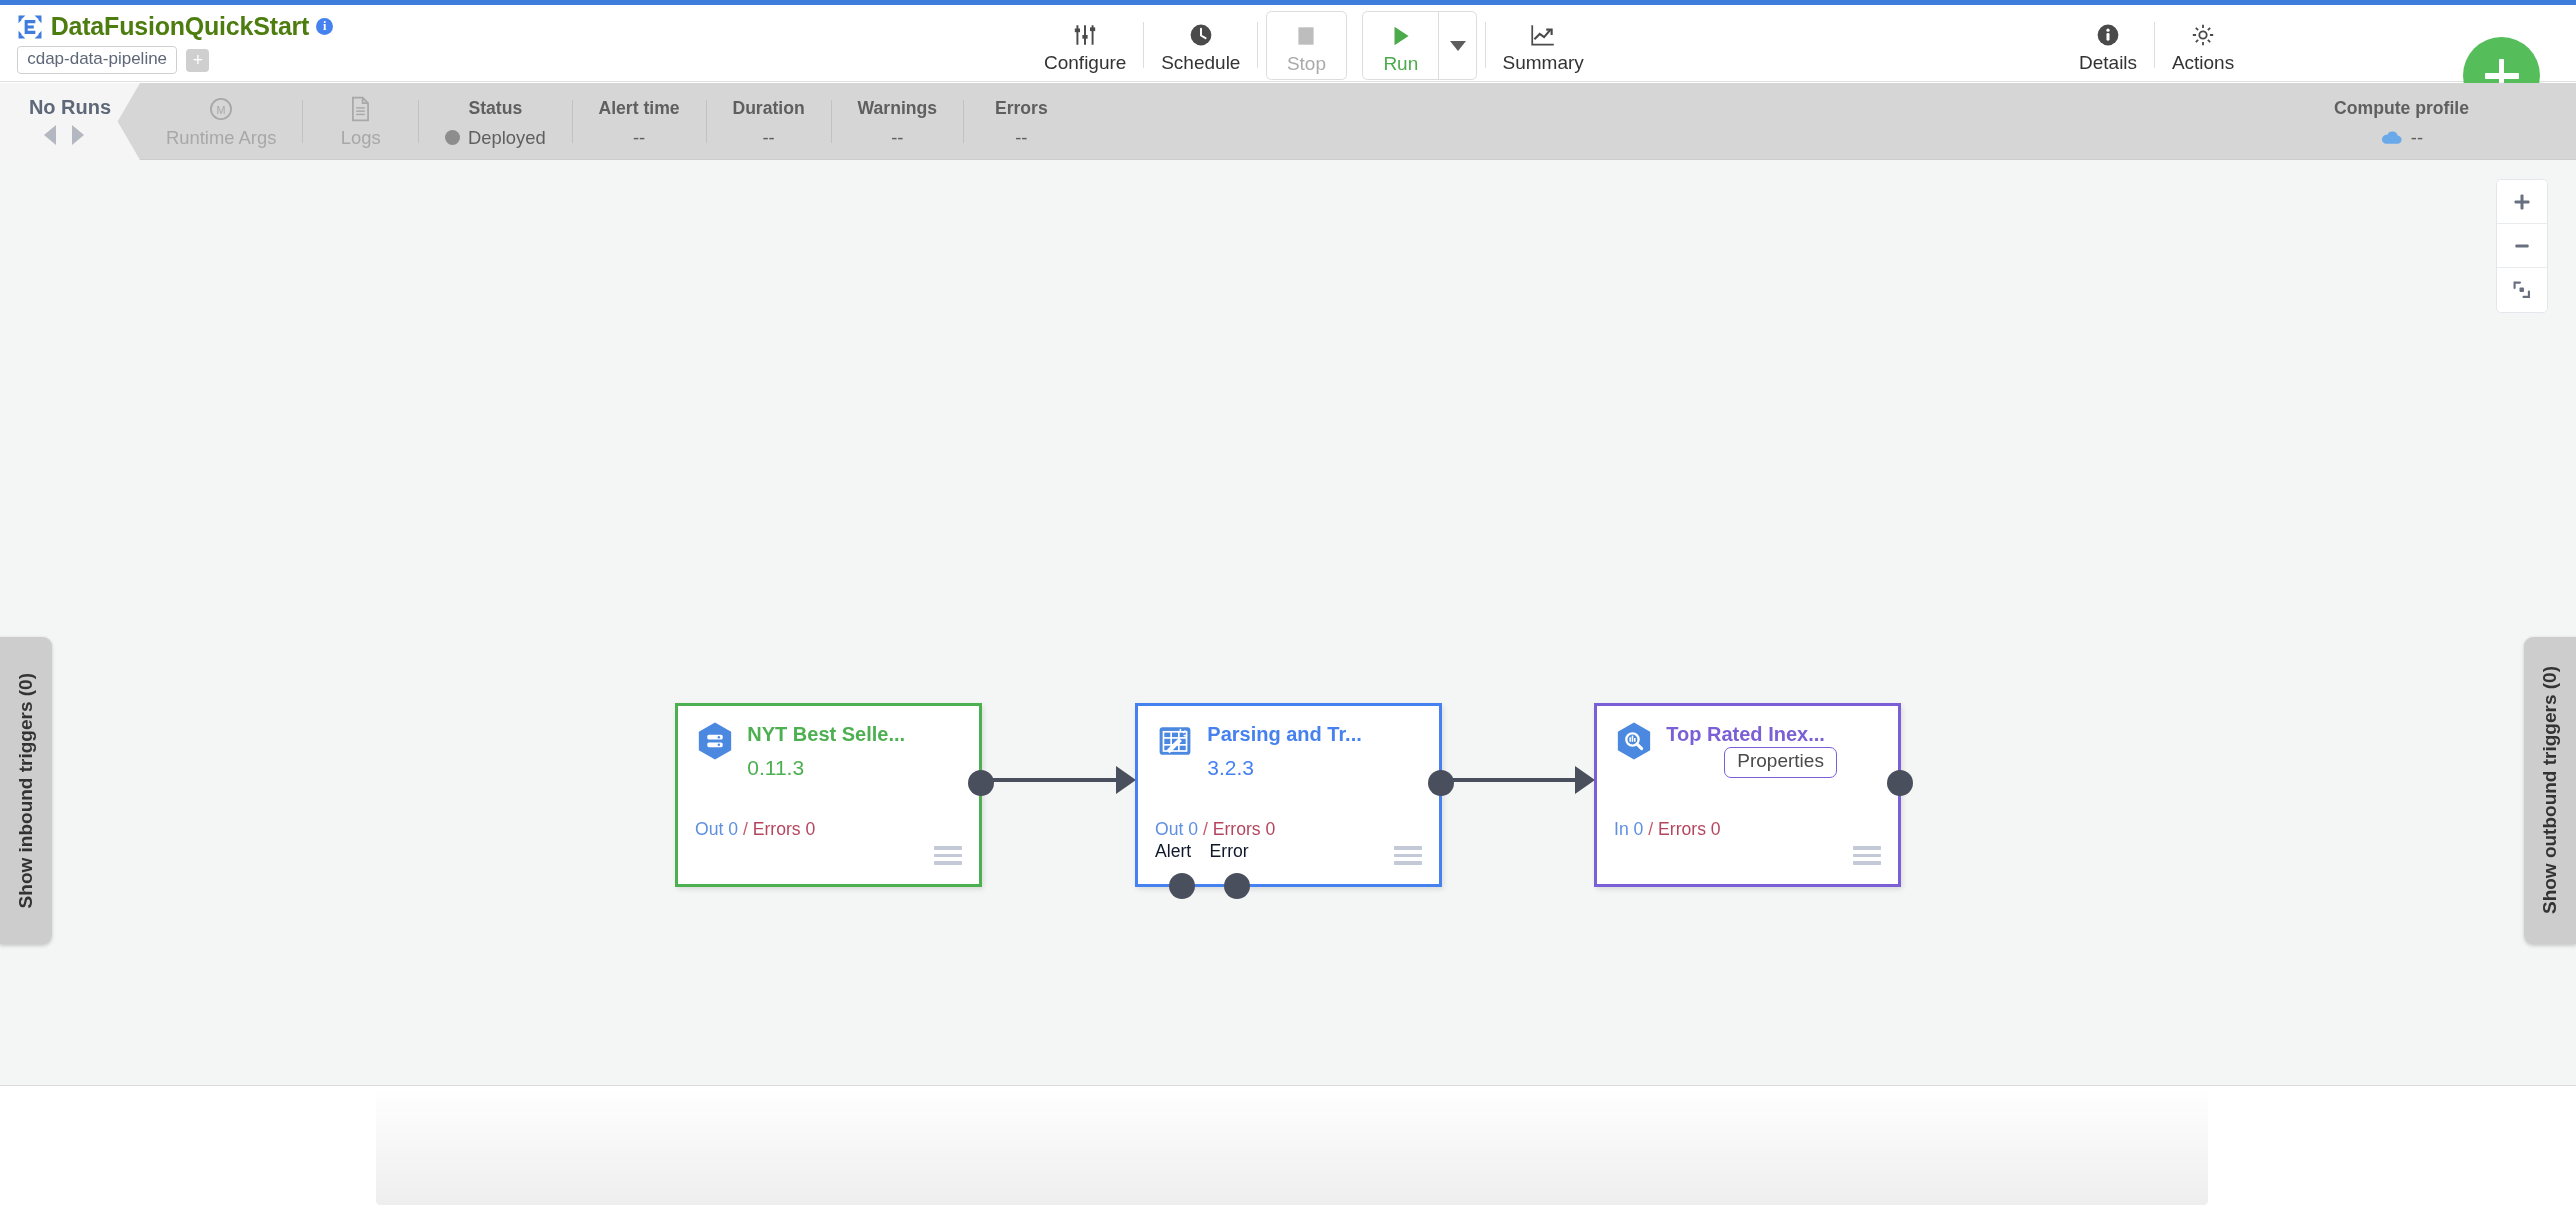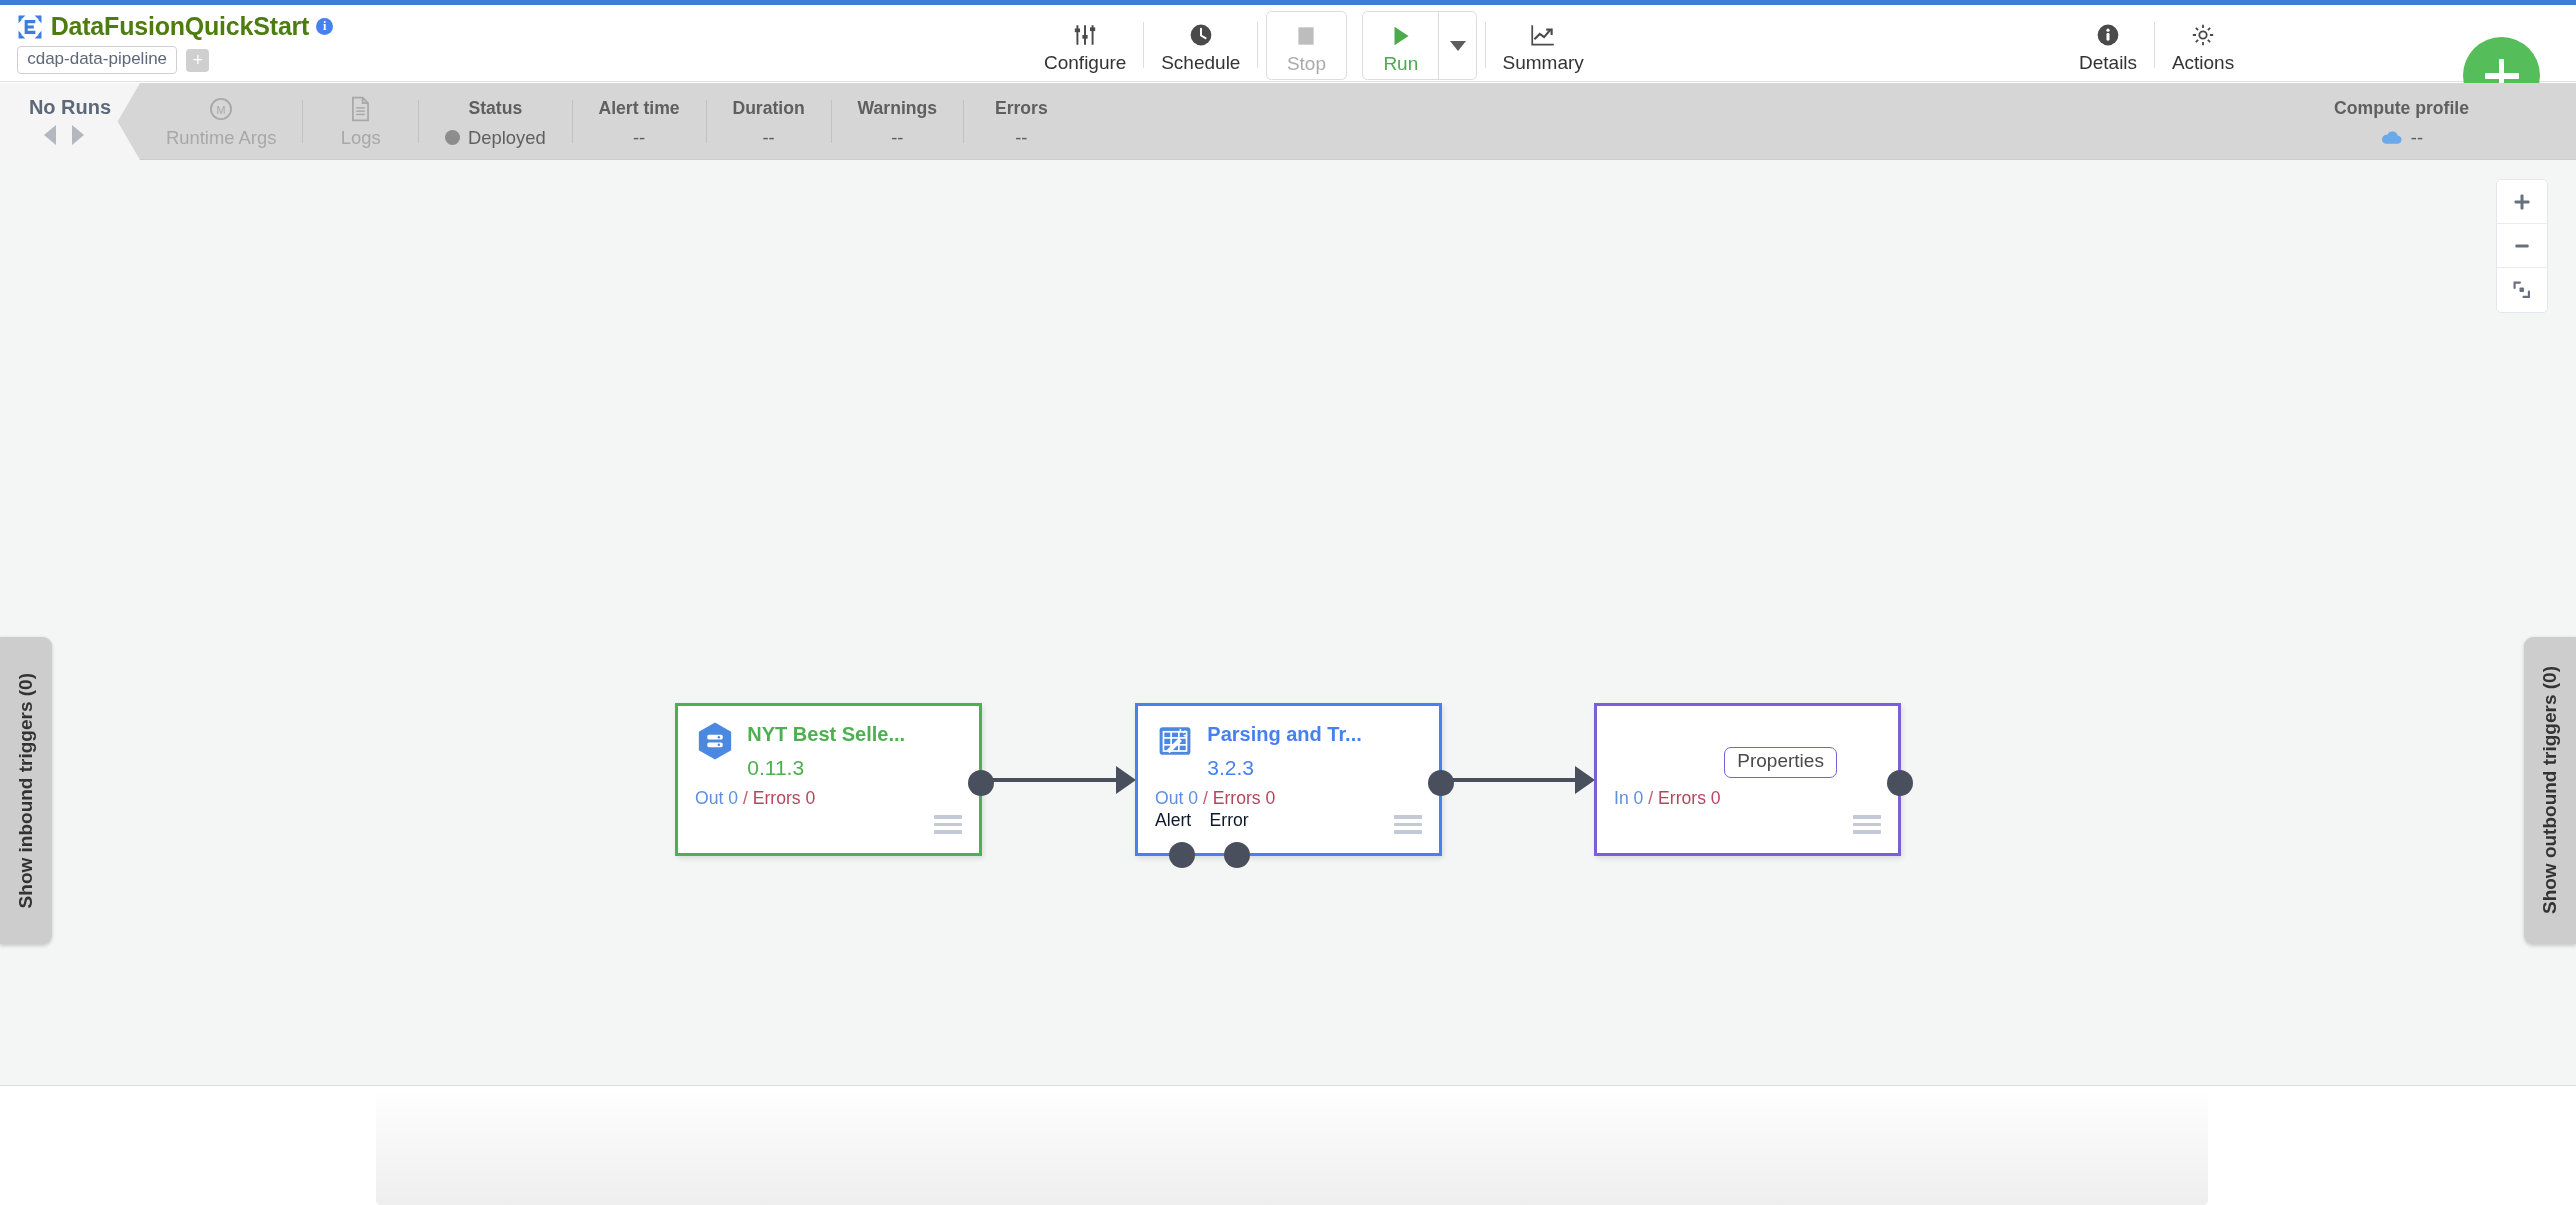--- a/index.html
+++ b/index.html
@@ -185,21 +185,21 @@
   }
   .trigger-tab span {
     writing-mode: vertical-rl; transform: rotate(180deg);
     font-size: 19px; font-weight: bold; color: #333333; white-space: nowrap;
   }
   .tab-left  { left: 0;  border-radius: 0 9.2px 9.2px 0; }
   .tab-right { right: 0; border-radius: 9.2px 0 0 9.2px; }
 
   
   .node {
-    position: absolute; width: 307px; height: 153px;
+    position: absolute; width: 307px; height: 184px;
     background: #ffffff; border: 3.1px solid #888;
     box-shadow: 2.3px 3.1px 5.4px rgba(0,0,0,0.12);
   }
   .node-head { display: flex; align-items: flex-start; padding: 15.3px 0 0 17px; }
   .node-icon { width: 40px; height: 40px; flex: none; margin-right: 12.3px; }
   .node-titles { padding-top: 1.5px; }
   .node-name {
     font-size: 20px; font-weight: bold; line-height: 1.1; white-space: nowrap;
   }
   .node-ver { font-size: 21px; margin-top: 11px; }
@@ -569,20 +569,33 @@
         <i></i>
         <i></i>
         <i></i>
       </div>
     <div class="anchor" style="right:-14.6px; top:64px;"></div>
     <div class="anchor" style="left:31px; bottom:-14.6px;"></div>
     <div class="anchor" style="left:86px; bottom:-14.6px;"></div>
   </div>
 
   <div class="node n3">
+    <div class="node-head">
+      <svg class="node-icon" viewBox="0 0 52 52">
+        <path d="M26 2l21 12v24L26 50 5 38V14z" fill="#4b88e0"></path>
+        <circle cx="24" cy="24" r="8" fill="none" stroke="#ffffff" stroke-width="3"></circle>
+        <line x1="21" y1="21" x2="21" y2="27" stroke="#ffffff" stroke-width="2"></line>
+        <line x1="24" y1="19" x2="24" y2="27" stroke="#ffffff" stroke-width="2"></line>
+        <line x1="27" y1="22" x2="27" y2="27" stroke="#ffffff" stroke-width="2"></line>
+        <line x1="30" y1="30" x2="36" y2="36" stroke="#ffffff" stroke-width="4" stroke-linecap="round"></line>
+      </svg>
+      <div class="node-titles">
+        <div class="node-name">Top Rated Inex...</div>
+      </div>
+    </div>
     <div class="properties-tip">Properties</div>
     <div class="node-metrics">
       <span class="m-in">In 0</span><span class="m-slash"> / </span><span class="m-err">Errors 0</span>
     </div>
     <div class="hamburger">
         <i></i>
         <i></i>
         <i></i>
       </div>
     <div class="anchor" style="right:-14.6px; top:64px;"></div>

